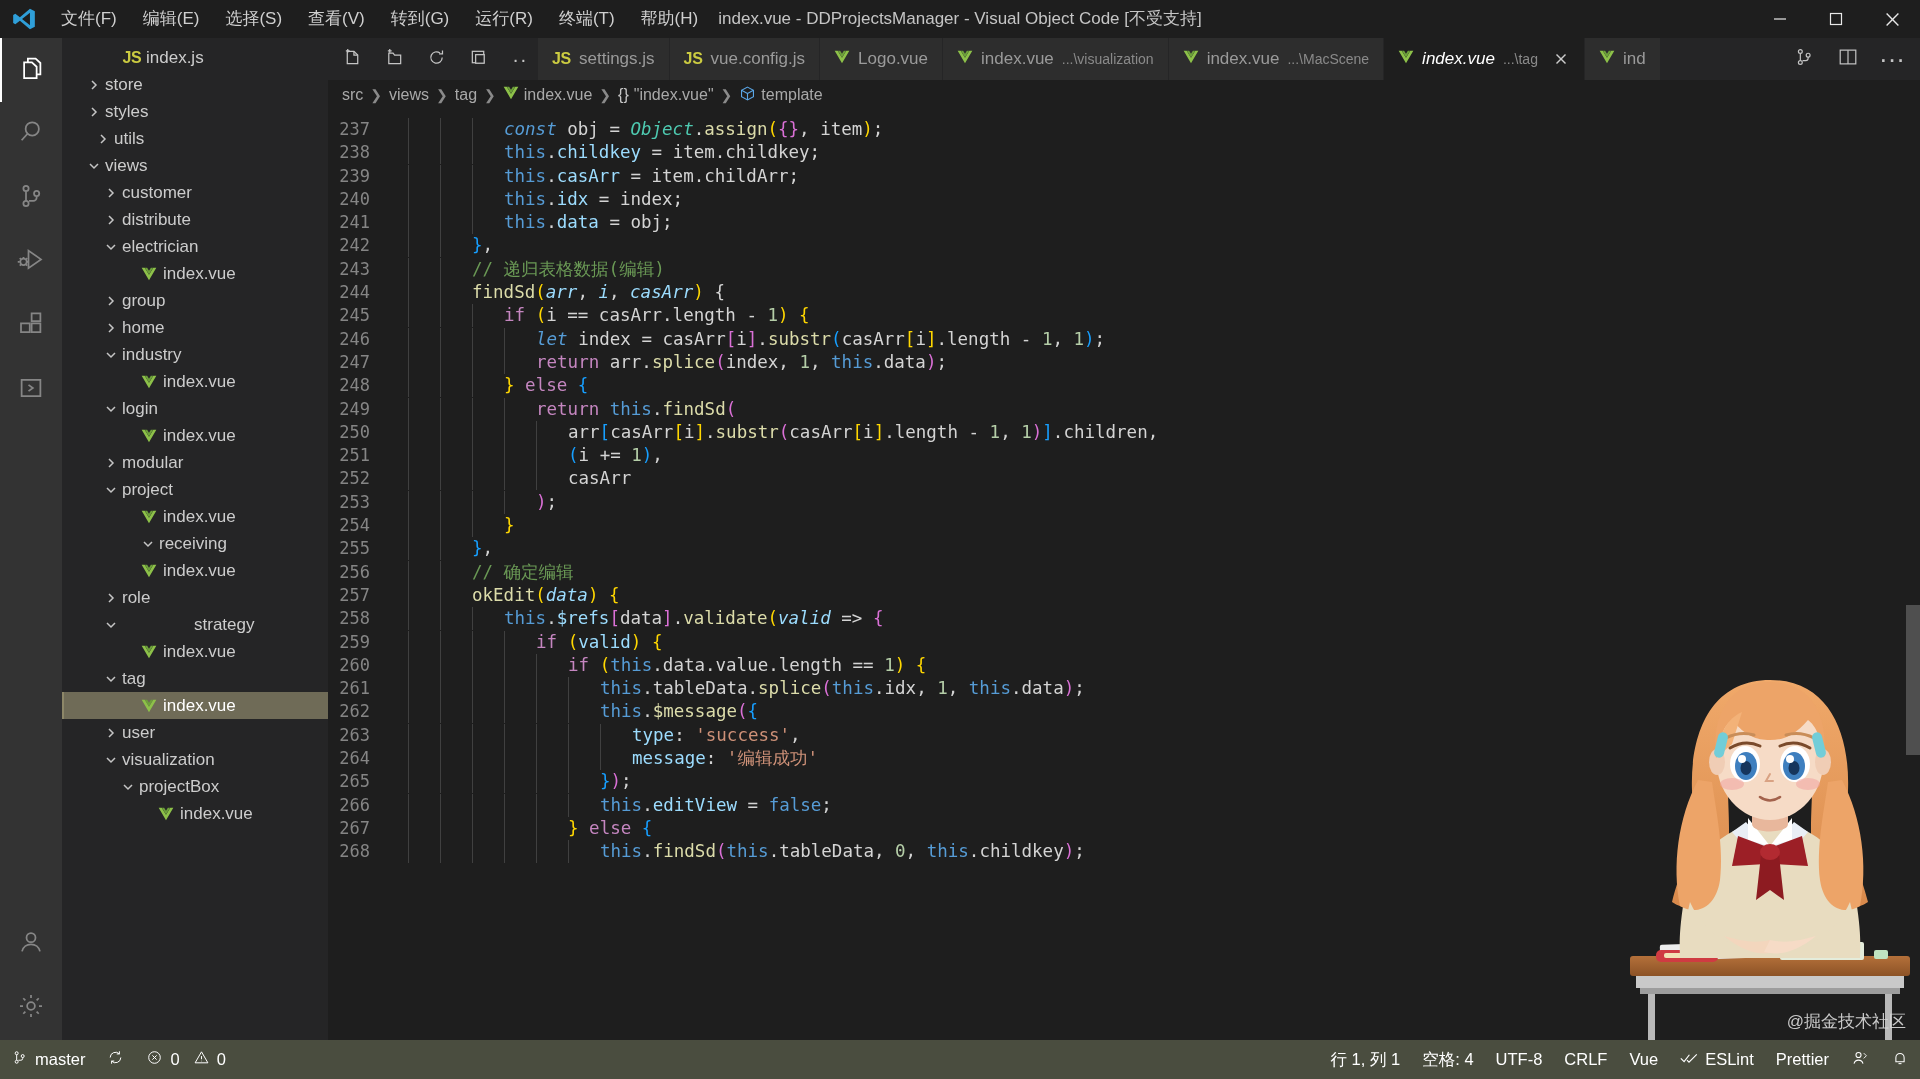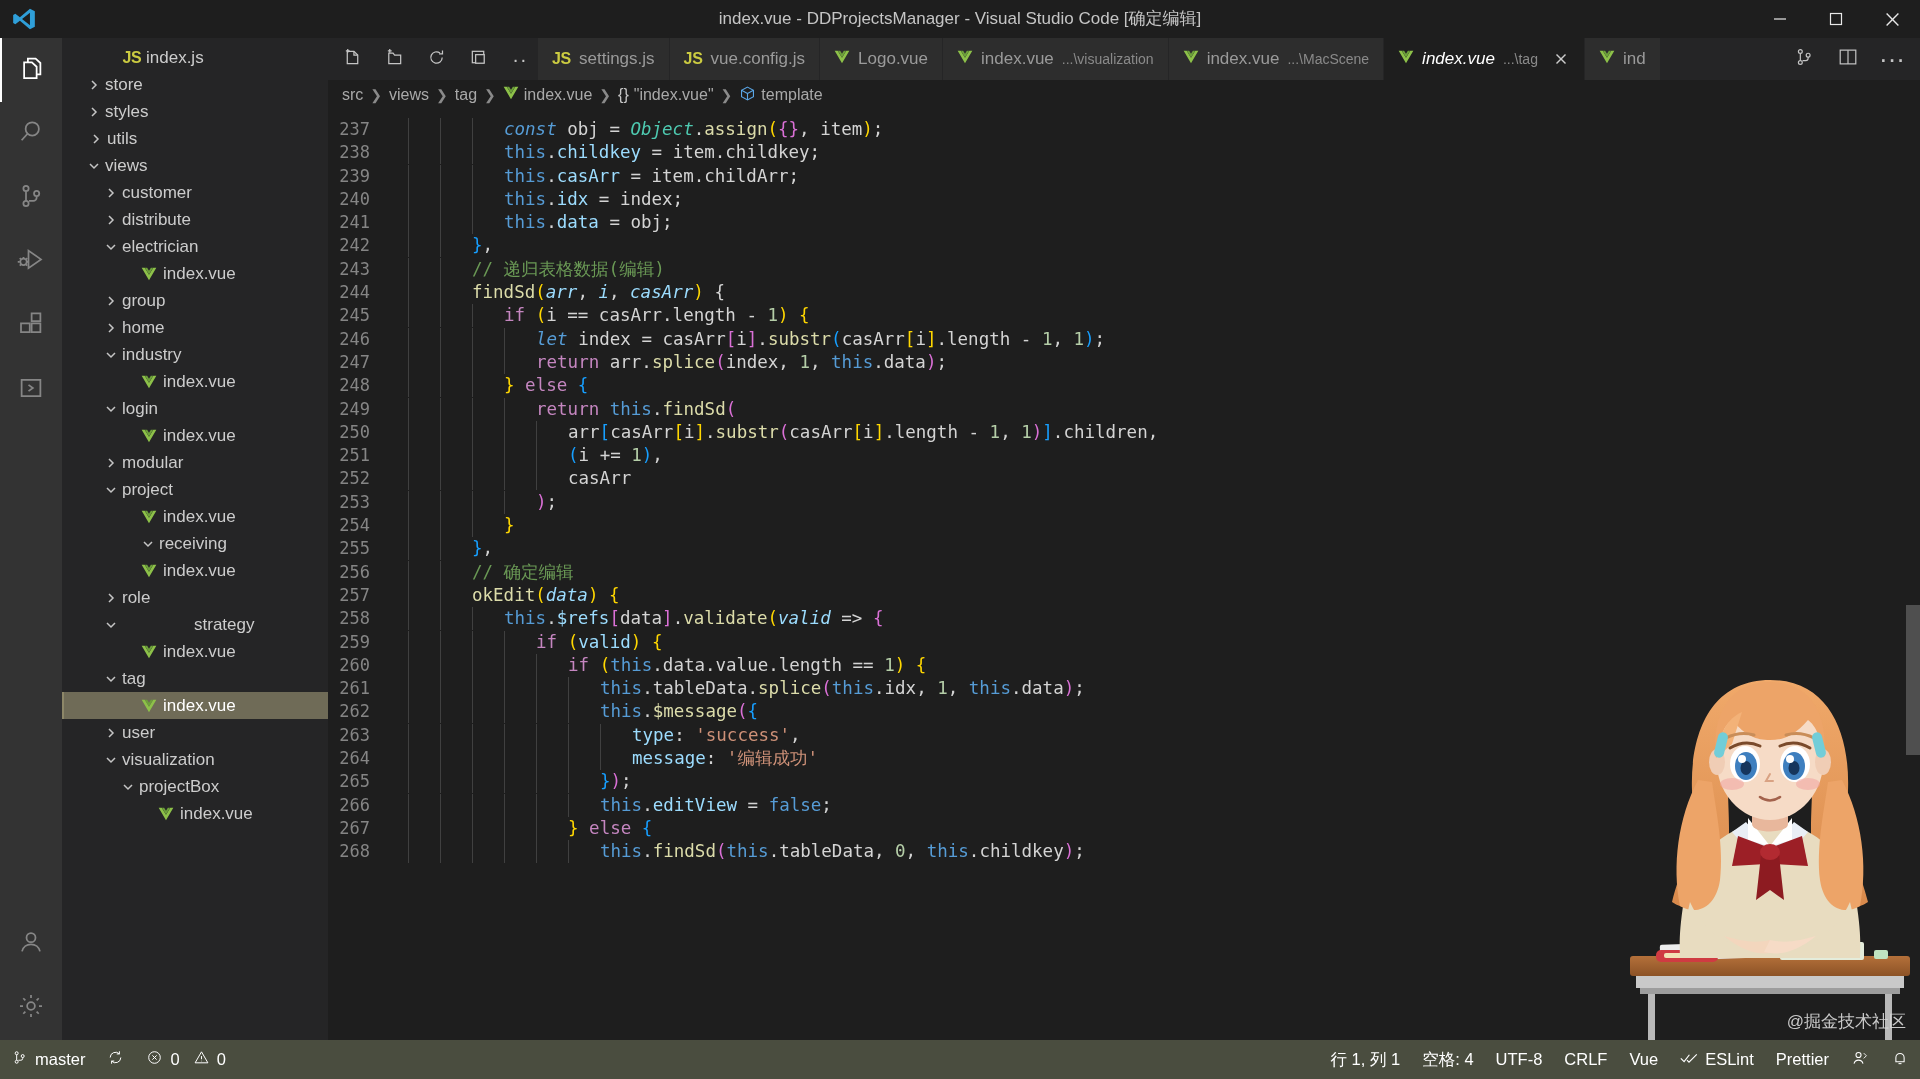--- a/index.html
+++ b/index.html
@@ -157,21 +157,31 @@
 
 <div class="app">
 
   <div class="titlebar">
     <div class="vscode-logo">
       <svg width="26" height="26" viewBox="0 0 24 24">
         <path d="M17.5 2.5 L22 4.8 V19.2 L17.5 21.5 L8.2 13.6 L4 16.8 L2 15.8 V8.2 L4 7.2 L8.2 10.4 Z" fill="#2f9fd9"></path>
         <path d="M17.5 6.3 V17.7 L10.2 12 Z" fill="#1e1e1e"></path>
       </svg>
     </div>
-    <div class="window-title">index.vue - DDProjectsManager - Visual Studio Code [确定编辑]</div>
+    <div class="menu">
+      <div class="menu-item">文件(F)</div>
+      <div class="menu-item">编辑(E)</div>
+      <div class="menu-item">选择(S)</div>
+      <div class="menu-item">查看(V)</div>
+      <div class="menu-item">转到(G)</div>
+      <div class="menu-item">运行(R)</div>
+      <div class="menu-item">终端(T)</div>
+      <div class="menu-item">帮助(H)</div>
+    </div>
+    <div class="window-title">index.vue - DDProjectsManager - Visual Object Code [不受支持]</div>
     <div class="win-controls">
       <div class="win-btn">
         <svg width="14" height="14" viewBox="0 0 14 14">
             <line x1="1" y1="7" x2="13" y2="7" stroke-width="1.2"></line>
           </svg>
       </div>
       <div class="win-btn">
         <svg width="14" height="14" viewBox="0 0 14 14" fill="none">
             <rect x="1.5" y="1.5" width="11" height="11" stroke-width="1.2"></rect>
           </svg>
@@ -280,21 +290,21 @@
           </div>
           <div class="tree-row" style="padding-left: 23px;">
             <span class="twisty">
               <svg width="12" height="12" viewBox="0 0 12 12">
                 <path d="M4 2 L8 6 L4 10"></path>
               </svg>
             </span>
             <span class="ficon" style="width: 0px; flex-basis: 0px;"></span>
             <span class="tree-label">styles</span>
           </div>
-          <div class="tree-row" style="padding-left: 25px;">
+          <div class="tree-row" style="padding-left: 32px;">
             <span class="twisty">
               <svg width="12" height="12" viewBox="0 0 12 12">
                 <path d="M4 2 L8 6 L4 10"></path>
               </svg>
             </span>
             <span class="ficon" style="width: 0px; flex-basis: 0px;"></span>
             <span class="tree-label">utils</span>
           </div>
           <div class="tree-row" style="padding-left: 23px;">
             <span class="twisty">

